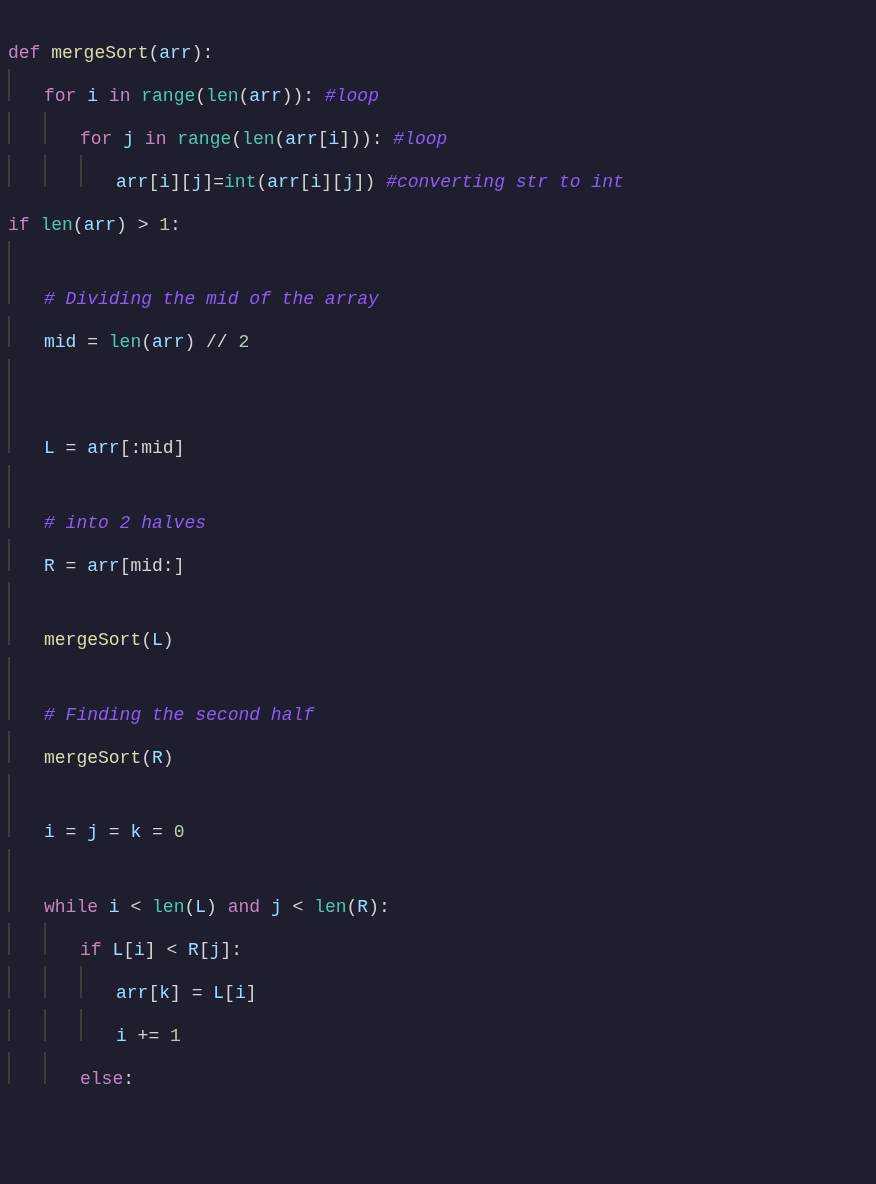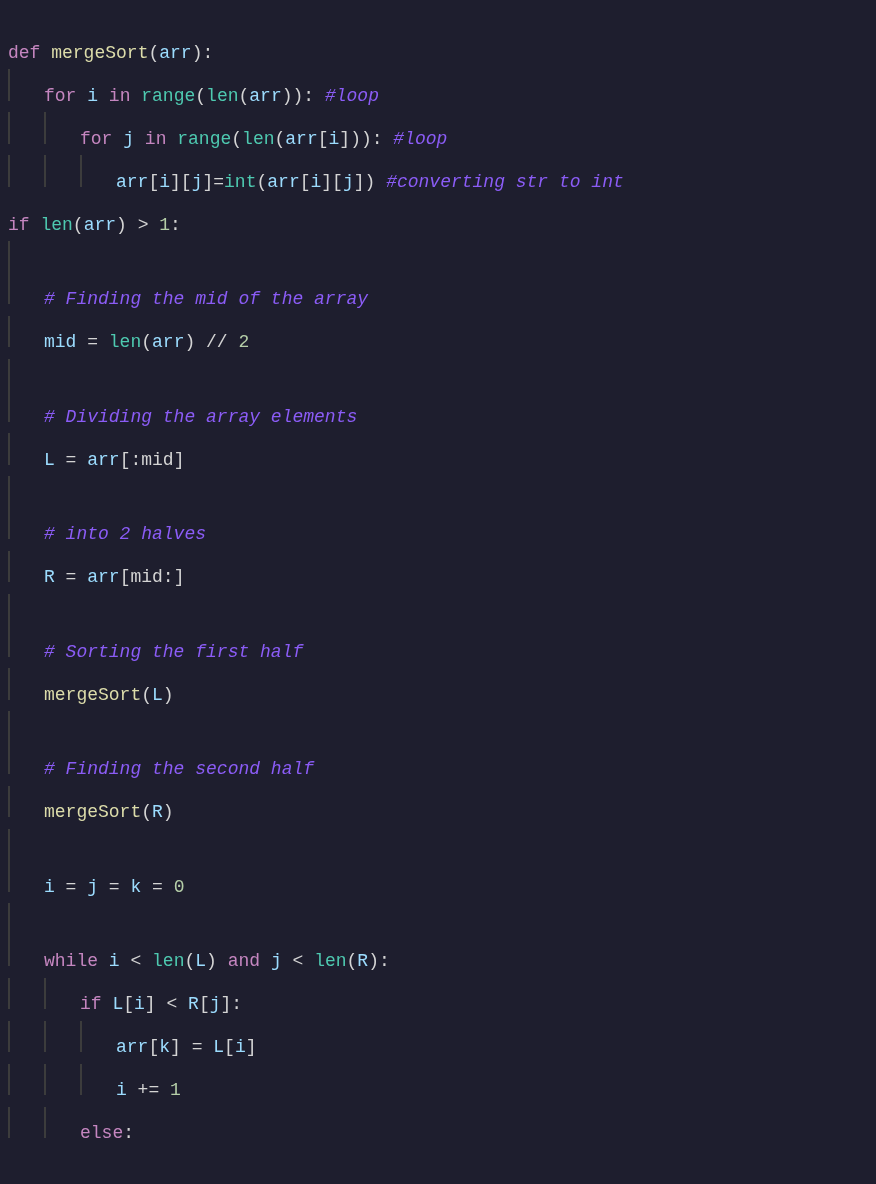--- a/index.html
+++ b/index.html
@@ -49,30 +49,29 @@
 </head>
 <body>
 
 <div class="code-container">
 <div class="line"><span style="display: inline-flex; align-items: stretch; min-height: 1.75em;"></span><span class="kw-def">def</span><span class="plain"> </span><span class="fn-name">mergeSort</span><span class="punct">(</span><span class="param">arr</span><span class="punct">):</span></div>
     <div class="line"><span style="display: inline-flex; align-items: stretch; min-height: 1.75em;"><span style="display: inline-block; width: 36px; position: relative; border-left: 2px solid rgb(60, 60, 60);"></span></span><span class="kw-ctrl">for</span><span class="plain"> </span><span class="param">i</span><span class="plain"> </span><span class="kw-ctrl">in</span><span class="plain"> </span><span class="builtin">range</span><span class="punct">(</span><span class="builtin">len</span><span class="punct">(</span><span class="param">arr</span><span class="punct">)): </span><span class="comment">#loop</span></div>
     <div class="line"><span style="display: inline-flex; align-items: stretch; min-height: 1.75em;"><span style="display: inline-block; width: 36px; position: relative; border-left: 2px solid rgb(60, 60, 60);"></span><span style="display: inline-block; width: 36px; position: relative; border-left: 2px solid rgb(60, 60, 60);"></span></span><span class="kw-ctrl">for</span><span class="plain"> </span><span class="param">j</span><span class="plain"> </span><span class="kw-ctrl">in</span><span class="plain"> </span><span class="builtin">range</span><span class="punct">(</span><span class="builtin">len</span><span class="punct">(</span><span class="param">arr</span><span class="punct">[</span><span class="param">i</span><span class="punct">])): </span><span class="comment">#loop</span></div>
     <div class="line"><span style="display: inline-flex; align-items: stretch; min-height: 1.75em;"><span style="display: inline-block; width: 36px; position: relative; border-left: 2px solid rgb(60, 60, 60);"></span><span style="display: inline-block; width: 36px; position: relative; border-left: 2px solid rgb(60, 60, 60);"></span><span style="display: inline-block; width: 36px; position: relative; border-left: 2px solid rgb(60, 60, 60);"></span></span><span class="param">arr</span><span class="punct">[</span><span class="param">i</span><span class="punct">][</span><span class="param">j</span><span class="punct">]=</span><span class="builtin">int</span><span class="punct">(</span><span class="param">arr</span><span class="punct">[</span><span class="param">i</span><span class="punct">][</span><span class="param">j</span><span class="punct">]) </span><span class="comment">#converting str to int</span></div>
     <div class="line"><span style="display: inline-flex; align-items: stretch; min-height: 1.75em;"></span><span class="kw-ctrl">if</span><span class="plain"> </span><span class="builtin">len</span><span class="punct">(</span><span class="param">arr</span><span class="punct">) &gt; </span><span class="number">1</span><span class="punct">:</span></div>
     <div class="line"><span style="display: inline-flex; align-items: stretch; min-height: 1.75em;"><span style="display: inline-block; width: 36px; position: relative; border-left: 2px solid rgb(60, 60, 60);"></span></span></div>
-    <div class="line"><span style="display: inline-flex; align-items: stretch; min-height: 1.75em;"><span style="display: inline-block; width: 36px; position: relative; border-left: 2px solid rgb(60, 60, 60);"></span></span><span class="comment"># Finding the mid of the array</span></div>
+    <div class="line"><span style="display: inline-flex; align-items: stretch; min-height: 1.75em;"><span style="display: inline-block; width: 36px; position: relative; border-left: 2px solid rgb(60, 60, 60);"></span></span><span class="comment"># Dividing the mid of the array</span></div>
     <div class="line"><span style="display: inline-flex; align-items: stretch; min-height: 1.75em;"><span style="display: inline-block; width: 36px; position: relative; border-left: 2px solid rgb(60, 60, 60);"></span></span><span class="param">mid</span><span class="operator"> = </span><span class="builtin">len</span><span class="punct">(</span><span class="param">arr</span><span class="punct">) // </span><span class="number">2</span></div>
     <div class="line"><span style="display: inline-flex; align-items: stretch; min-height: 1.75em;"><span style="display: inline-block; width: 36px; position: relative; border-left: 2px solid rgb(60, 60, 60);"></span></span></div>
-    <div class="line"><span style="display: inline-flex; align-items: stretch; min-height: 1.75em;"><span style="display: inline-block; width: 36px; position: relative; border-left: 2px solid rgb(60, 60, 60);"></span></span><span class="comment"># Dividing the array elements</span></div>
+    <div class="line"><span style="display: inline-flex; align-items: stretch; min-height: 1.75em;"><span style="display: inline-block; width: 36px; position: relative; border-left: 2px solid rgb(60, 60, 60);"></span></span></div>
     <div class="line"><span style="display: inline-flex; align-items: stretch; min-height: 1.75em;"><span style="display: inline-block; width: 36px; position: relative; border-left: 2px solid rgb(60, 60, 60);"></span></span><span class="param">L</span><span class="operator"> = </span><span class="param">arr</span><span class="punct">[:mid]</span></div>
     <div class="line"><span style="display: inline-flex; align-items: stretch; min-height: 1.75em;"><span style="display: inline-block; width: 36px; position: relative; border-left: 2px solid rgb(60, 60, 60);"></span></span></div>
     <div class="line"><span style="display: inline-flex; align-items: stretch; min-height: 1.75em;"><span style="display: inline-block; width: 36px; position: relative; border-left: 2px solid rgb(60, 60, 60);"></span></span><span class="comment"># into 2 halves</span></div>
     <div class="line"><span style="display: inline-flex; align-items: stretch; min-height: 1.75em;"><span style="display: inline-block; width: 36px; position: relative; border-left: 2px solid rgb(60, 60, 60);"></span></span><span class="param">R</span><span class="operator"> = </span><span class="param">arr</span><span class="punct">[mid:]</span></div>
     <div class="line"><span style="display: inline-flex; align-items: stretch; min-height: 1.75em;"><span style="display: inline-block; width: 36px; position: relative; border-left: 2px solid rgb(60, 60, 60);"></span></span></div>
-    <div class="line"><span style="display: inline-flex; align-items: stretch; min-height: 1.75em;"><span style="display: inline-block; width: 36px; position: relative; border-left: 2px solid rgb(60, 60, 60);"></span></span><span class="comment"># Sorting the first half</span></div>
     <div class="line"><span style="display: inline-flex; align-items: stretch; min-height: 1.75em;"><span style="display: inline-block; width: 36px; position: relative; border-left: 2px solid rgb(60, 60, 60);"></span></span><span class="fn-name">mergeSort</span><span class="punct">(</span><span class="param">L</span><span class="punct">)</span></div>
     <div class="line"><span style="display: inline-flex; align-items: stretch; min-height: 1.75em;"><span style="display: inline-block; width: 36px; position: relative; border-left: 2px solid rgb(60, 60, 60);"></span></span></div>
     <div class="line"><span style="display: inline-flex; align-items: stretch; min-height: 1.75em;"><span style="display: inline-block; width: 36px; position: relative; border-left: 2px solid rgb(60, 60, 60);"></span></span><span class="comment"># Finding the second half</span></div>
     <div class="line"><span style="display: inline-flex; align-items: stretch; min-height: 1.75em;"><span style="display: inline-block; width: 36px; position: relative; border-left: 2px solid rgb(60, 60, 60);"></span></span><span class="fn-name">mergeSort</span><span class="punct">(</span><span class="param">R</span><span class="punct">)</span></div>
     <div class="line"><span style="display: inline-flex; align-items: stretch; min-height: 1.75em;"><span style="display: inline-block; width: 36px; position: relative; border-left: 2px solid rgb(60, 60, 60);"></span></span></div>
     <div class="line"><span style="display: inline-flex; align-items: stretch; min-height: 1.75em;"><span style="display: inline-block; width: 36px; position: relative; border-left: 2px solid rgb(60, 60, 60);"></span></span><span class="param">i</span><span class="operator"> = </span><span class="param">j</span><span class="operator"> = </span><span class="param">k</span><span class="operator"> = </span><span class="number">0</span></div>
     <div class="line"><span style="display: inline-flex; align-items: stretch; min-height: 1.75em;"><span style="display: inline-block; width: 36px; position: relative; border-left: 2px solid rgb(60, 60, 60);"></span></span></div>
     <div class="line"><span style="display: inline-flex; align-items: stretch; min-height: 1.75em;"><span style="display: inline-block; width: 36px; position: relative; border-left: 2px solid rgb(60, 60, 60);"></span></span><span class="kw-ctrl">while</span><span class="plain"> </span><span class="param">i</span><span class="operator"> &lt; </span><span class="builtin">len</span><span class="punct">(</span><span class="param">L</span><span class="punct">) </span><span class="kw-ctrl">and</span><span class="plain"> </span><span class="param">j</span><span class="operator"> &lt; </span><span class="builtin">len</span><span class="punct">(</span><span class="param">R</span><span class="punct">):</span></div>
     <div class="line"><span style="display: inline-flex; align-items: stretch; min-height: 1.75em;"><span style="display: inline-block; width: 36px; position: relative; border-left: 2px solid rgb(60, 60, 60);"></span><span style="display: inline-block; width: 36px; position: relative; border-left: 2px solid rgb(60, 60, 60);"></span></span><span class="kw-ctrl">if</span><span class="plain"> </span><span class="param">L</span><span class="punct">[</span><span class="param">i</span><span class="punct">] &lt; </span><span class="param">R</span><span class="punct">[</span><span class="param">j</span><span class="punct">]:</span></div>
     <div class="line"><span style="display: inline-flex; align-items: stretch; min-height: 1.75em;"><span style="display: inline-block; width: 36px; position: relative; border-left: 2px solid rgb(60, 60, 60);"></span><span style="display: inline-block; width: 36px; position: relative; border-left: 2px solid rgb(60, 60, 60);"></span><span style="display: inline-block; width: 36px; position: relative; border-left: 2px solid rgb(60, 60, 60);"></span></span><span class="param">arr</span><span class="punct">[</span><span class="param">k</span><span class="punct">] = </span><span class="param">L</span><span class="punct">[</span><span class="param">i</span><span class="punct">]</span></div>

